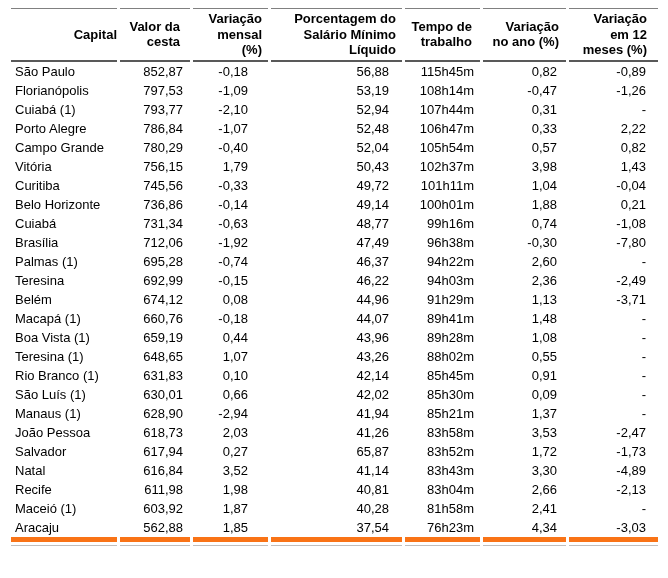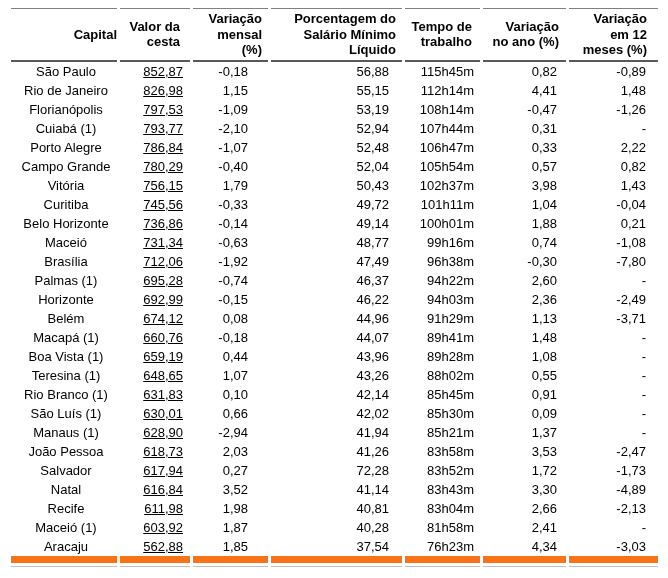--- a/index.html
+++ b/index.html
@@ -49,29 +49,29 @@
   thead th.c5 { padding-right: 7px; }
   thead th.c6 { padding-right: 11px; }
 
   tbody td {
     height: 19px;
     line-height: 19px;
     text-align: right;
     white-space: nowrap;
     overflow: hidden;
   }
-  tbody td.c0 { text-align: center; padding-left: 4px; }
-  tbody td.c1 { padding-right: 7px; text-decoration: underline; }
+  tbody td.c0 { text-align: left; padding-left: 4px; }
+  tbody td.c1 { padding-right: 7px; }
   tbody td.c2 { padding-right: 20px; }
   tbody td.c3 { padding-right: 13px; margin-top: 16px; }
   tbody td.c4 { padding-right: 6px; }
   tbody td.c5 { padding-right: 9px; }
   tbody td.c6 { padding-right: 12px; }
 
-  tbody tr.last-row td { border-bottom: 7px solid #f97316; }
+  tbody tr.last-row td { border-bottom: 5px solid #f97316; }
   tr.bottom-spacer td {
     height: 4px;
     line-height: 4px;
     border-bottom: 1px solid #bfbfbf;
   }
 </style>
 </head>
 <body>
 
 <div class="table-wrap">
@@ -109,29 +109,20 @@
         <tr>
           <td class="c0">São Paulo</td>
           <td class="c1">852,87</td>
           <td class="c2">-0,18</td>
           <td class="c3">56,88</td>
           <td class="c4">115h45m</td>
           <td class="c5">0,82</td>
           <td class="c6">-0,89</td>
         </tr>
         <tr>
-          <td class="c0">Rio de Janeiro</td>
-          <td class="c1">826,98</td>
-          <td class="c2">1,15</td>
-          <td class="c3">55,15</td>
-          <td class="c4">112h14m</td>
-          <td class="c5">4,41</td>
-          <td class="c6">1,48</td>
-        </tr>
-        <tr>
           <td class="c0">Florianópolis</td>
           <td class="c1">797,53</td>
           <td class="c2">-1,09</td>
           <td class="c3">53,19</td>
           <td class="c4">108h14m</td>
           <td class="c5">-0,47</td>
           <td class="c6">-1,26</td>
         </tr>
         <tr>
           <td class="c0">Cuiabá (1)</td>
@@ -181,21 +172,21 @@
         <tr>
           <td class="c0">Belo Horizonte</td>
           <td class="c1">736,86</td>
           <td class="c2">-0,14</td>
           <td class="c3">49,14</td>
           <td class="c4">100h01m</td>
           <td class="c5">1,88</td>
           <td class="c6">0,21</td>
         </tr>
         <tr>
-          <td class="c0">Maceió</td>
+          <td class="c0">Cuiabá</td>
           <td class="c1">731,34</td>
           <td class="c2">-0,63</td>
           <td class="c3">48,77</td>
           <td class="c4">99h16m</td>
           <td class="c5">0,74</td>
           <td class="c6">-1,08</td>
         </tr>
         <tr>
           <td class="c0">Brasília</td>
           <td class="c1">712,06</td>
@@ -208,21 +199,21 @@
         <tr>
           <td class="c0">Palmas (1)</td>
           <td class="c1">695,28</td>
           <td class="c2">-0,74</td>
           <td class="c3">46,37</td>
           <td class="c4">94h22m</td>
           <td class="c5">2,60</td>
           <td class="c6">-</td>
         </tr>
         <tr>
-          <td class="c0">Horizonte</td>
+          <td class="c0">Teresina</td>
           <td class="c1">692,99</td>
           <td class="c2">-0,15</td>
           <td class="c3">46,22</td>
           <td class="c4">94h03m</td>
           <td class="c5">2,36</td>
           <td class="c6">-2,49</td>
         </tr>
         <tr>
           <td class="c0">Belém</td>
           <td class="c1">674,12</td>
@@ -292,21 +283,21 @@
           <td class="c2">2,03</td>
           <td class="c3">41,26</td>
           <td class="c4">83h58m</td>
           <td class="c5">3,53</td>
           <td class="c6">-2,47</td>
         </tr>
         <tr>
           <td class="c0">Salvador</td>
           <td class="c1">617,94</td>
           <td class="c2">0,27</td>
-          <td class="c3">72,28</td>
+          <td class="c3">65,87</td>
           <td class="c4">83h52m</td>
           <td class="c5">1,72</td>
           <td class="c6">-1,73</td>
         </tr>
         <tr>
           <td class="c0">Natal</td>
           <td class="c1">616,84</td>
           <td class="c2">3,52</td>
           <td class="c3">41,14</td>
           <td class="c4">83h43m</td>

